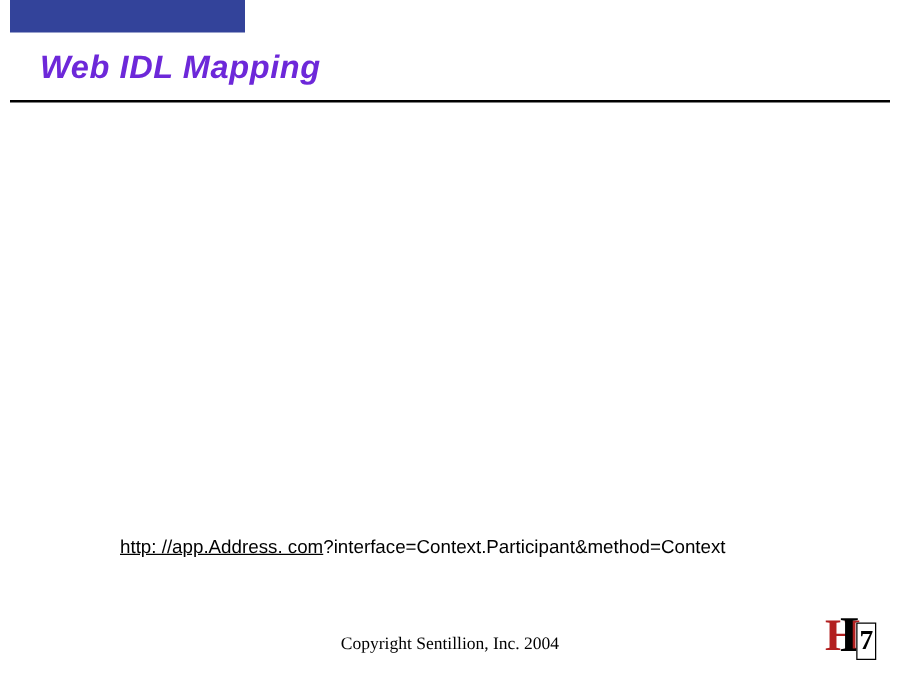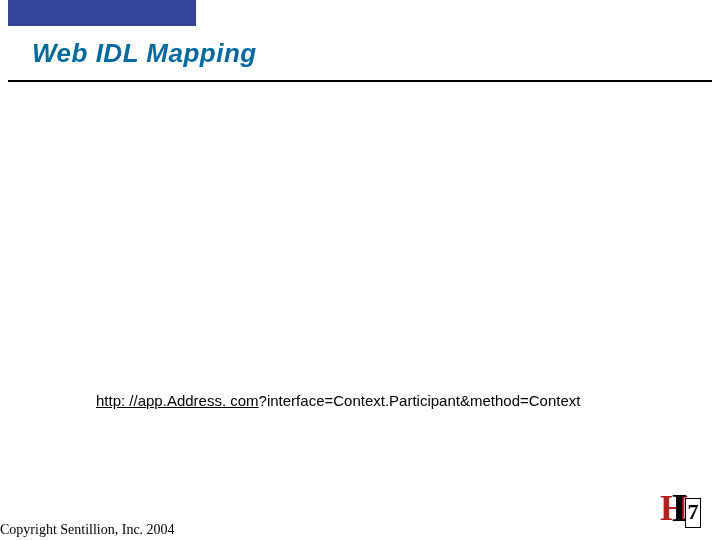--- a/index.html
+++ b/index.html
@@ -22,21 +22,21 @@
   }
   .title-wrap {
     position: absolute;
     top: 38px;
     left: 32px;
   }
   .title {
     font-size: 26px;
     font-style: italic;
     font-weight: bold;
-    color: #0369a1;
+    color: #6d28d9;
     letter-spacing: 0.5px;
   }
   .hr {
     position: absolute;
     top: 80px;
     left: 8px;
     width: 704px;
     height: 2px;
     background: #000;
   }
@@ -48,29 +48,31 @@
     font-size: 15px;
     color: #000;
     line-height: 1.25;
   }
   .url-link {
     text-decoration: underline;
     color: #000;
   }
   .url-line1 {
     white-space: nowrap;
+    margin-top: 37px;
   }
   .url-line2 {
     padding-left: 24px;
   }
   .copyright {
     position: absolute;
-    bottom: 2px;
+    bottom: 16px;
     left: 0;
     width: 100%;
+    text-align: center;
     font-family: "Times New Roman", Times, serif;
     font-size: 14px;
     color: #000;
   }
   .logo {
     position: absolute;
     right: 20px;
     bottom: 12px;
     width: 40px;
     height: 38px;

